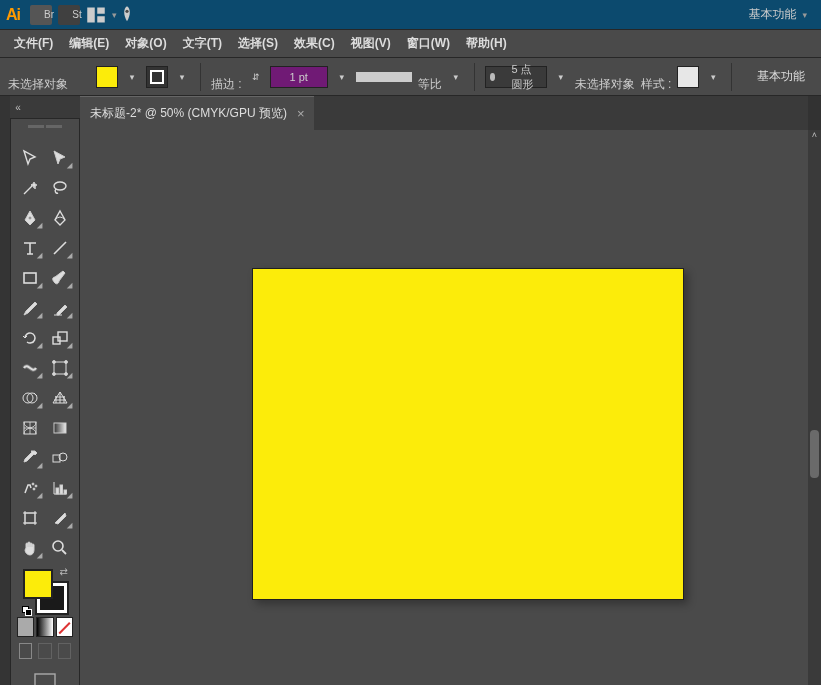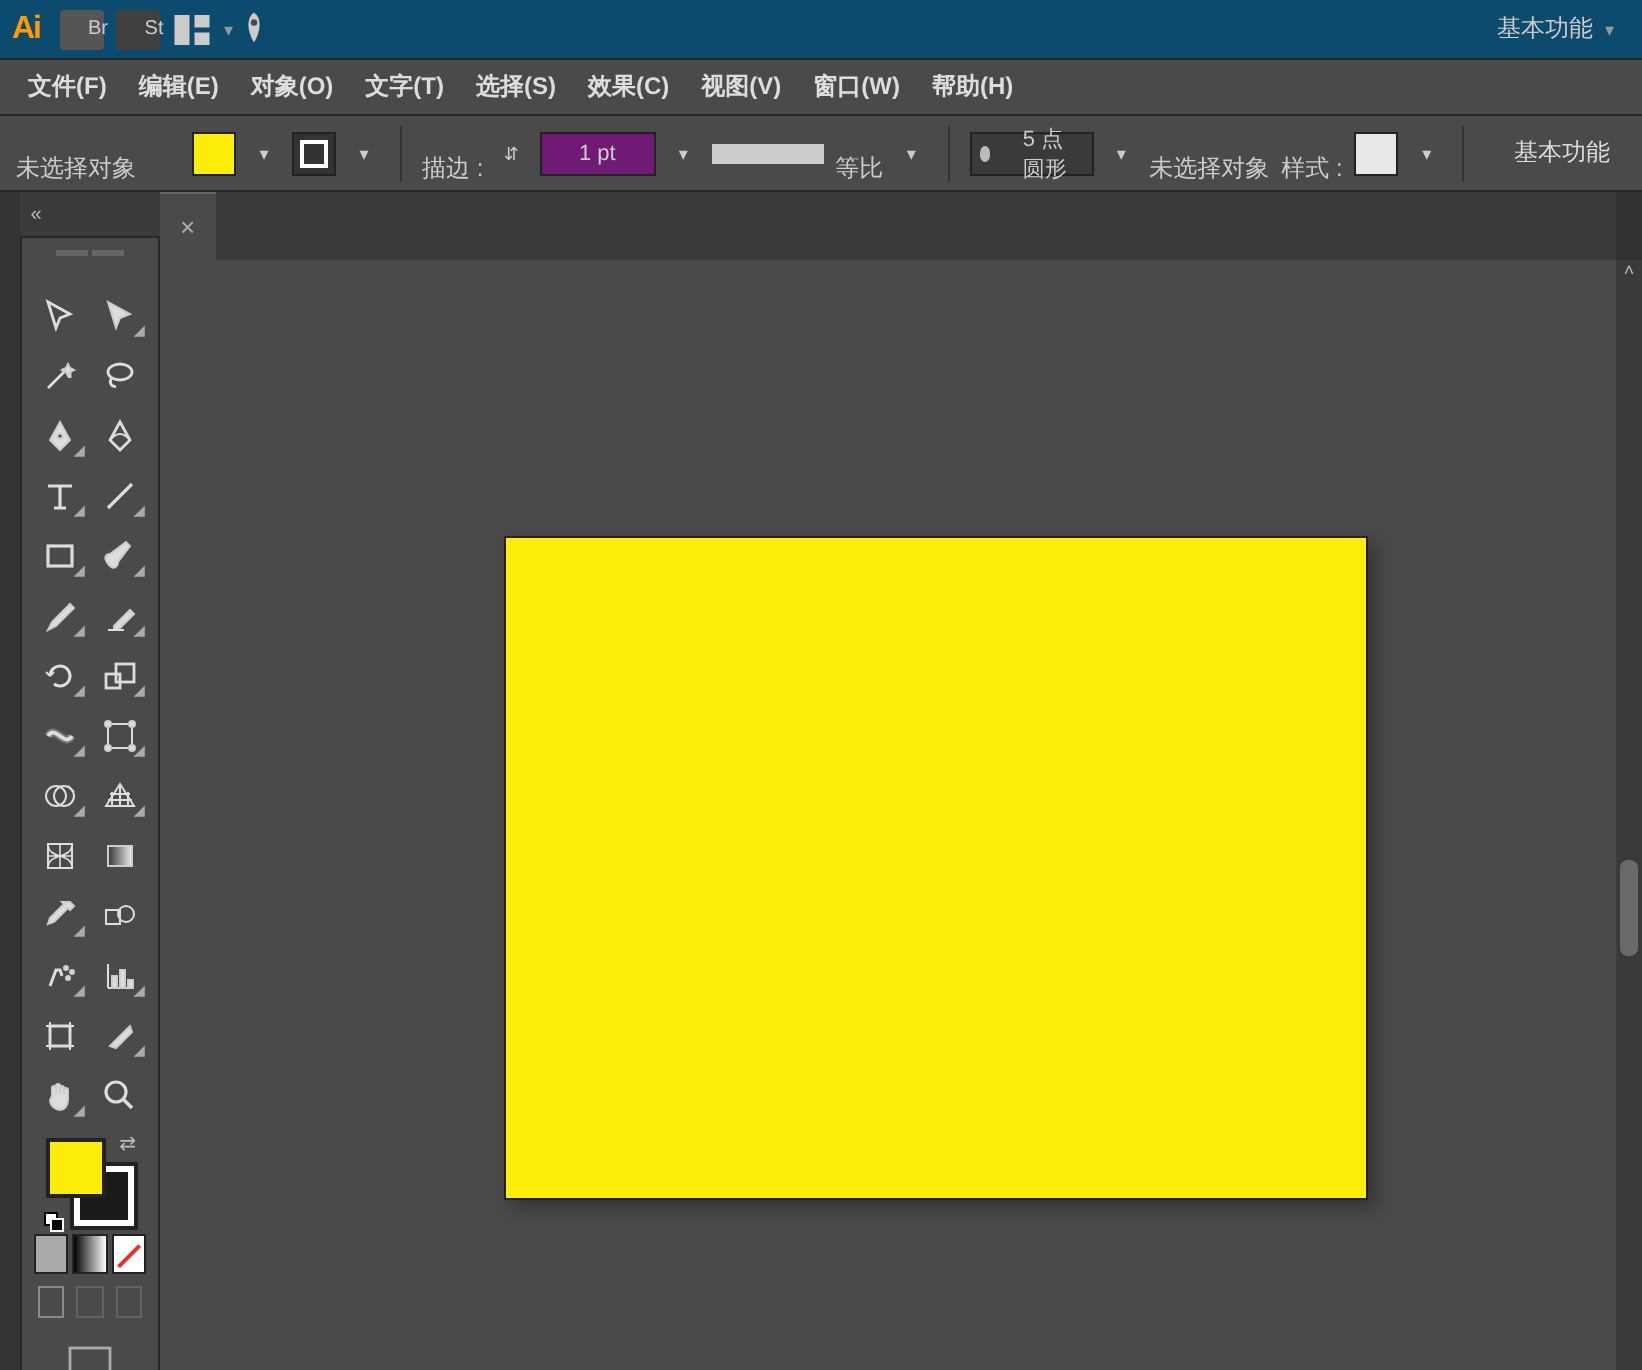--- a/index.html
+++ b/index.html
@@ -405,20 +405,21 @@
   <div class="dock-row">
     <svg viewBox="0 0 22 16">
         <rect x="1" y="1" width="20" height="12" fill="none" stroke="#aaa" stroke-width="1.4"></rect>
         <rect x="7" y="14" width="8" height="2" fill="#aaa"></rect>
       </svg>
   </div>
 </div>
 
 <div class="doctab-bar">
   <div class="doctab">
+    <span>未标题-2* @ 50% (CMYK/GPU 预览)</span>
     <span class="x">×</span>
   </div>
 </div>
 
 <div class="canvas-area">
   <div class="artboard"></div>
 </div>
 
 <div class="vscroll">
   <div class="arr up">˄</div>

